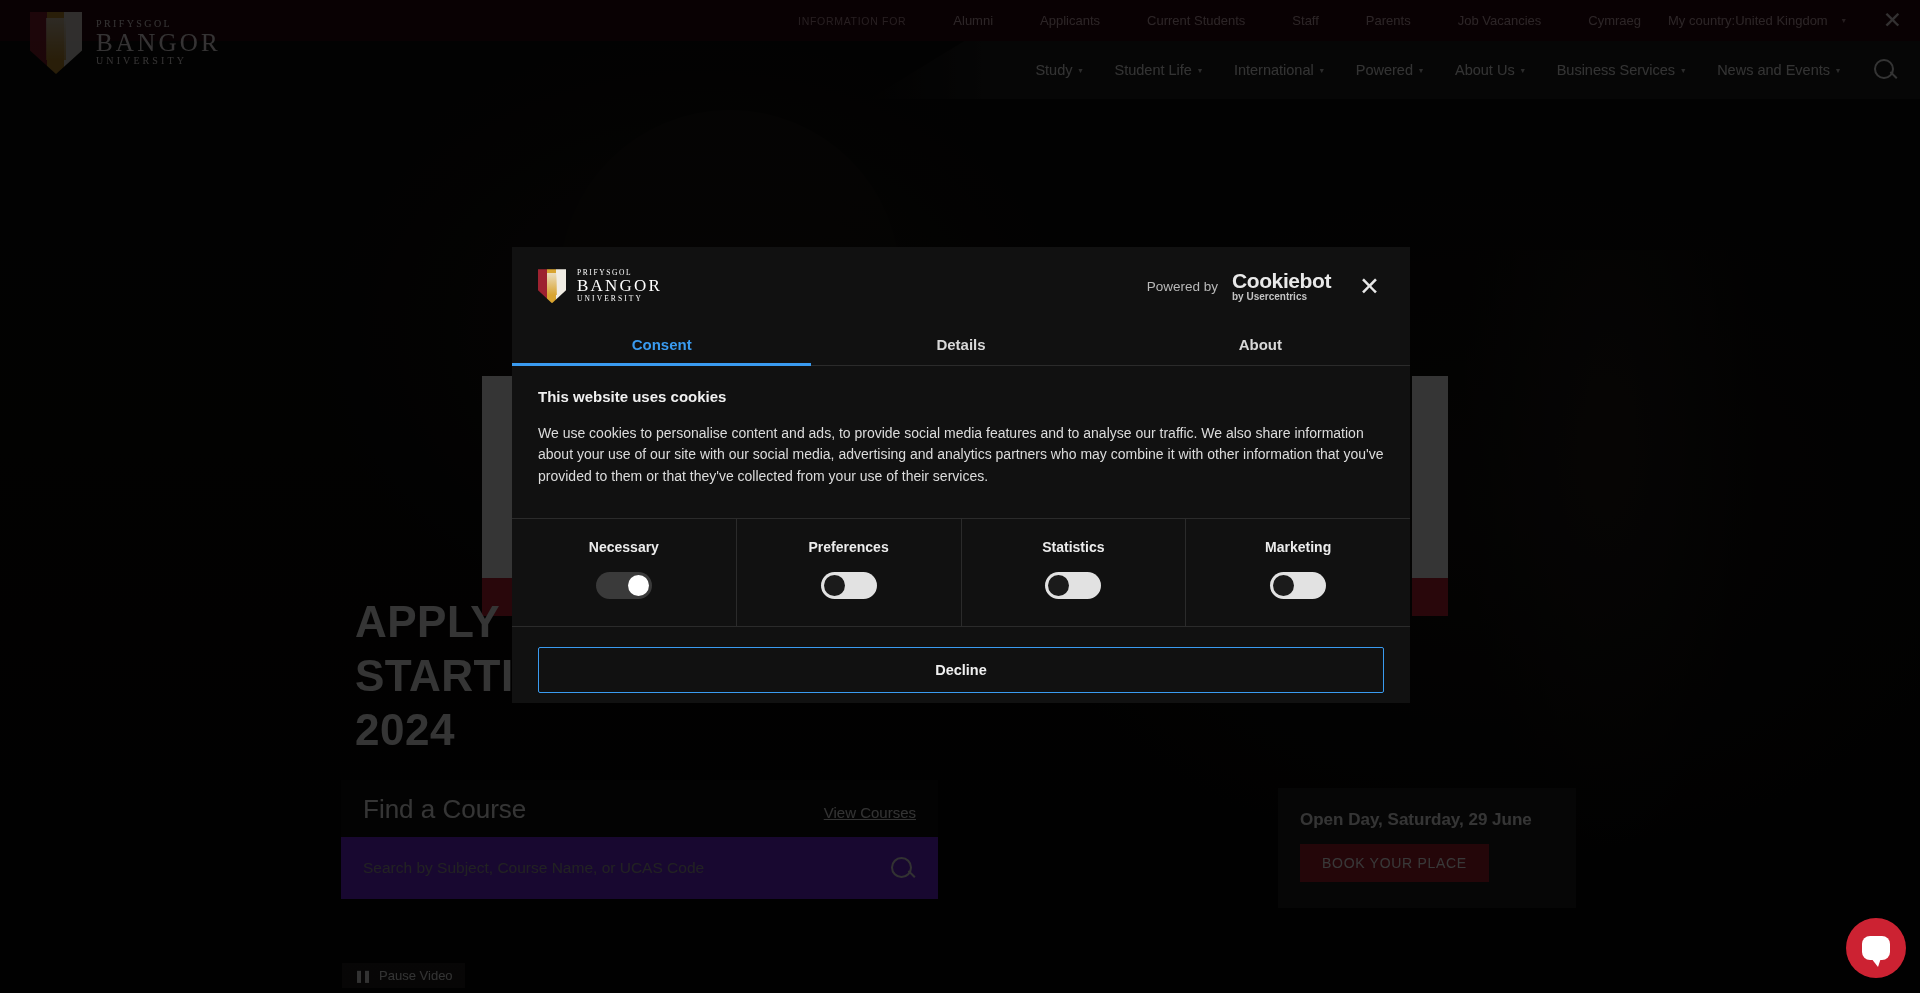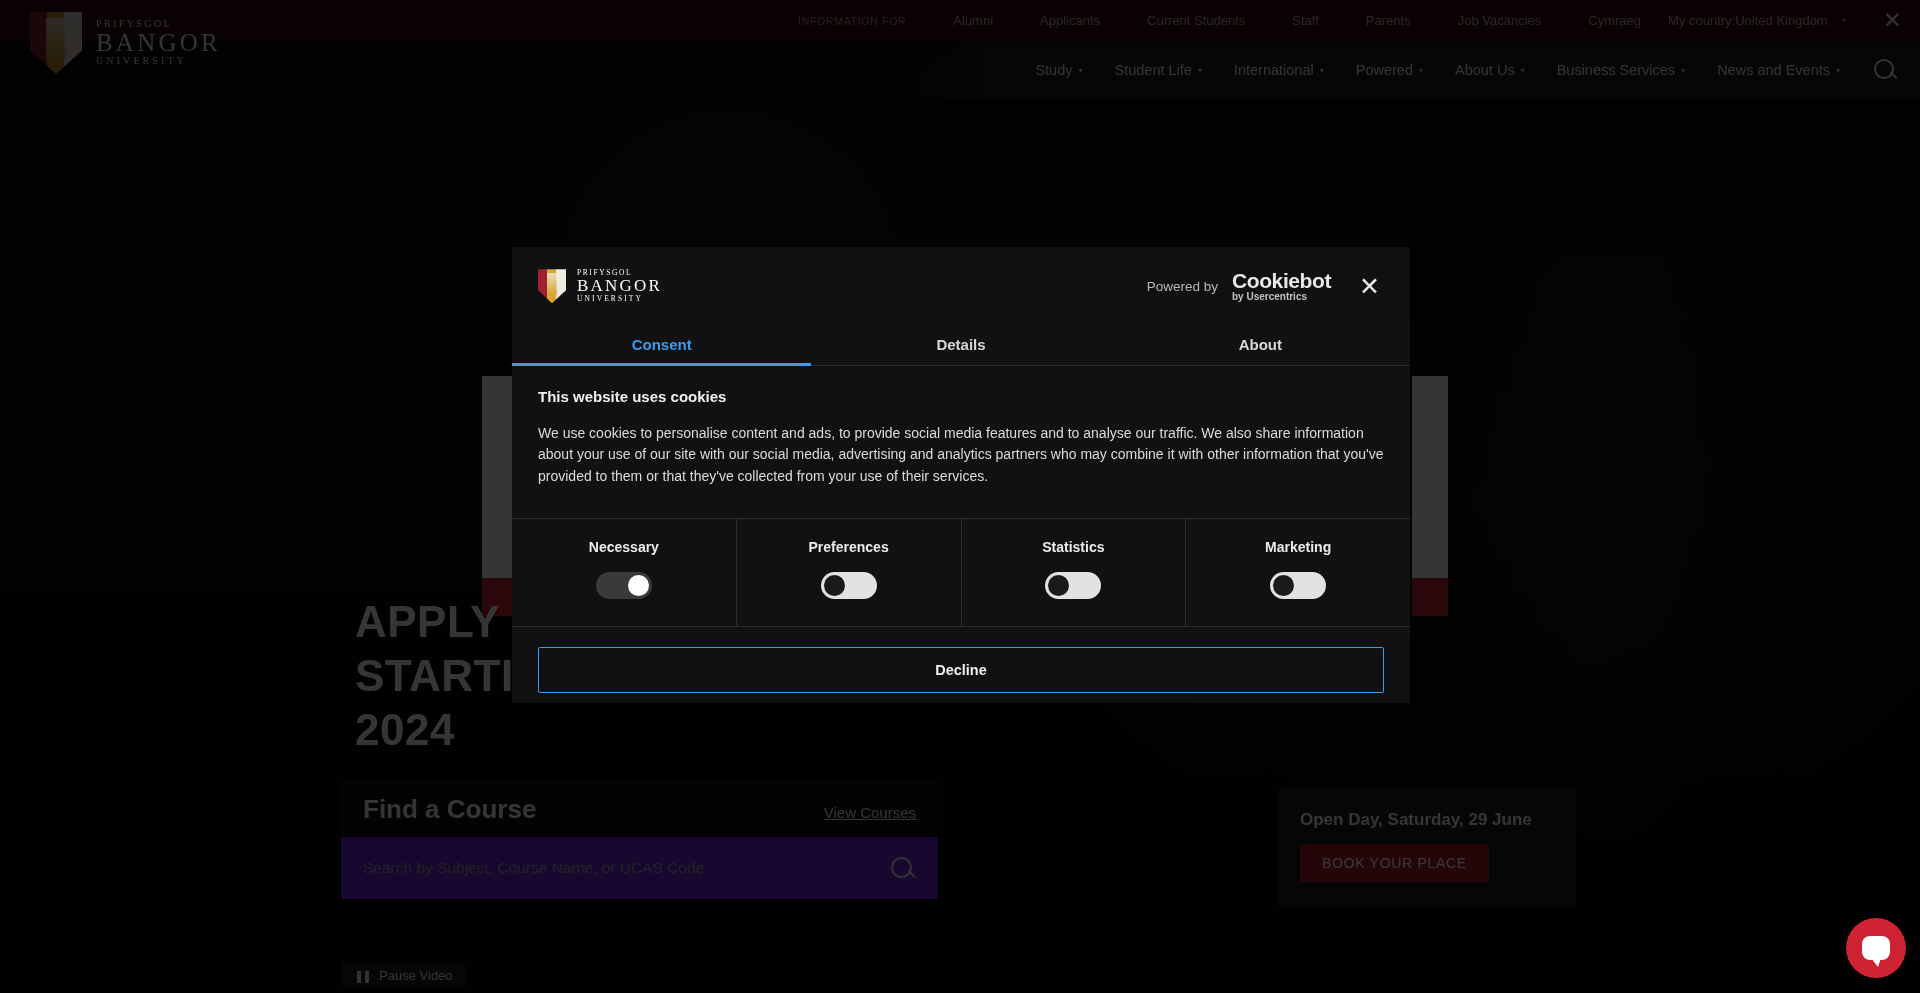--- a/index.html
+++ b/index.html
@@ -130,21 +130,21 @@
   }
   .slab.left  { left:482px; }
   .slab.right { left:1412px; }
 
   
   .finder { position:absolute; left:341px; top:780px; width:597px; z-index:9; }
   .finder-head {
     display:flex; align-items:baseline; justify-content:space-between;
     background:#111; padding:14px 22px 12px 22px;
   }
-  .finder-title { color:#f0f0f0; font-size:26px; font-weight:700; }
+  .finder-title { color:#f0f0f0; font-size:26px; font-weight:400; }
   .finder-link  { color:#e6e6e6; font-size:15px; text-decoration:underline; }
   .finder-box {
     background:#6d28d9; height:62px; display:flex; align-items:center;
     padding:0 22px; justify-content:space-between;
   }
   .finder-box input {
     background:transparent; border:0; outline:none; flex:1;
     color:#cfcfcf; font-size:15.5px; font-family:"Liberation Sans",sans-serif;
   }
   .finder-box input::placeholder { color:#9a9a9a; }

